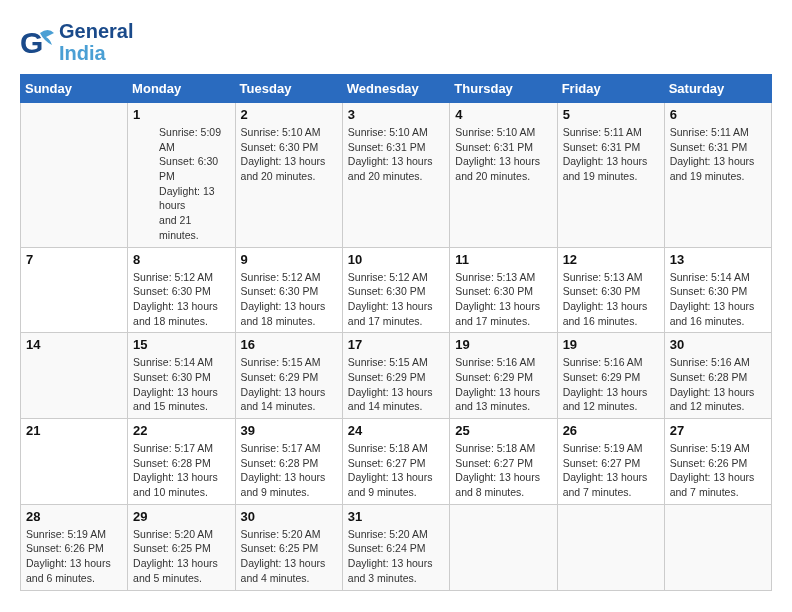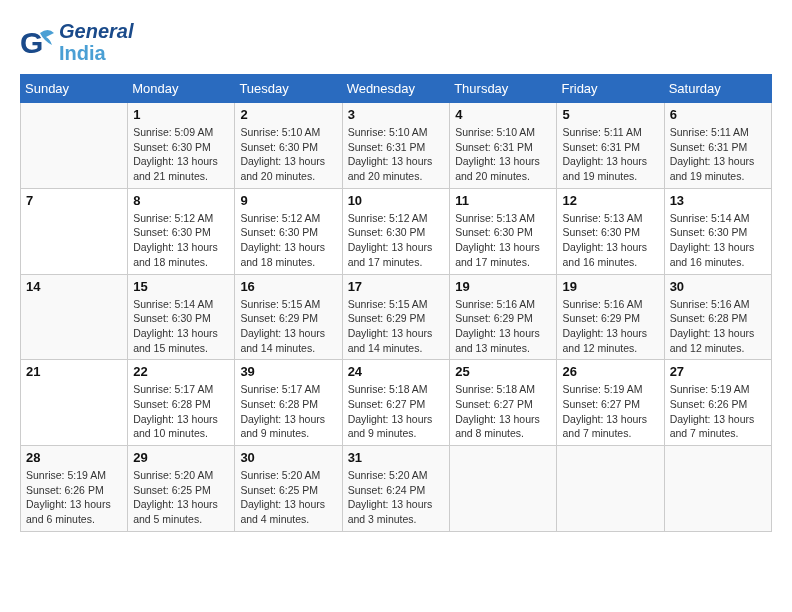--- a/index.html
+++ b/index.html
@@ -45,21 +45,21 @@
       font-size: 11px;
     }
     thead tr {
       background-color: #2a6bbf;
       color: white;
     }
     thead th {
       padding: 6px 4px;
       text-align: left;
       font-size: 13px;
-      font-weight: normal;
+      font-weight: bold;
       border: 1px solid #2a6bbf;
     }
     tbody td {
       border: 1px solid #ccc;
       vertical-align: top;
       padding: 4px 5px;
       width: 108px;
       min-height: 80px;
     }
     .day-number {
@@ -87,21 +87,21 @@
 <body>
 
 <div class="header">
   <div class="logo">
     <div class="logo-wrapper">
       <svg width="35" height="35" viewBox="0 0 35 35">
         <text x="0" y="28" font-size="30" font-weight="bold" fill="#1a4a8a">G</text>
         <path d="M20 8 Q28 2 34 8 Q30 10 26 12 Q30 14 32 20 Q24 16 20 8Z" fill="#4a9fd4"></path>
       </svg>
       <div>
-        <div style="font-size:20px;font-weight:bold;color:#1a4a8a;line-height:1.1;font-style:italic;">General</div>
+        <div style="font-size:20px;font-weight:bold;color:#1a4a8a;line-height:1.1;">General</div>
         <div style="font-size:20px;font-weight:bold;color:#4a9fd4;line-height:1.1;">India</div>
       </div>
     </div>
   </div>
 </div>
 
 <table>
   <thead>
     <tr>
     <th>Sunday</th>
@@ -111,21 +111,21 @@
         <th>Thursday</th>
         <th>Friday</th>
         <th>Saturday</th>
       </tr>
   </thead>
   <tbody id="calendar-body">
   <tr>
         <td class="empty"></td>
         <td>
           <div class="day-number">1</div>
-          <div class="day-info" style="white-space: pre-line;">Sunrise: 5:09 AM
+          <div class="day-info" style="white-space: pre-line; margin-left: 26px;">Sunrise: 5:09 AM
 Sunset: 6:30 PM
 Daylight: 13 hours
 and 21 minutes.</div>
         </td>
         <td>
           <div class="day-number">2</div>
           <div class="day-info" style="white-space: pre-line;">Sunrise: 5:10 AM
 Sunset: 6:30 PM
 Daylight: 13 hours
 and 20 minutes.</div>

